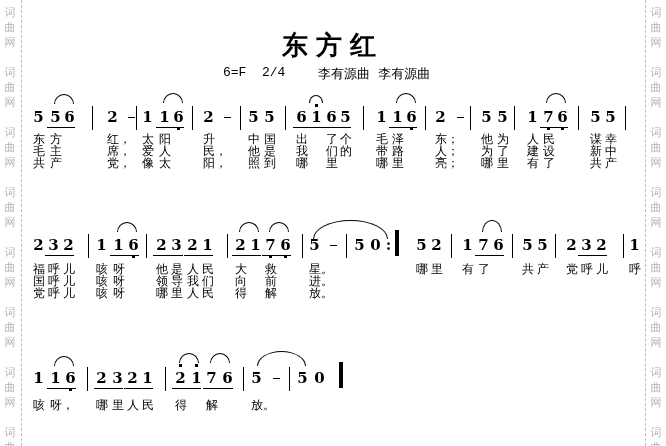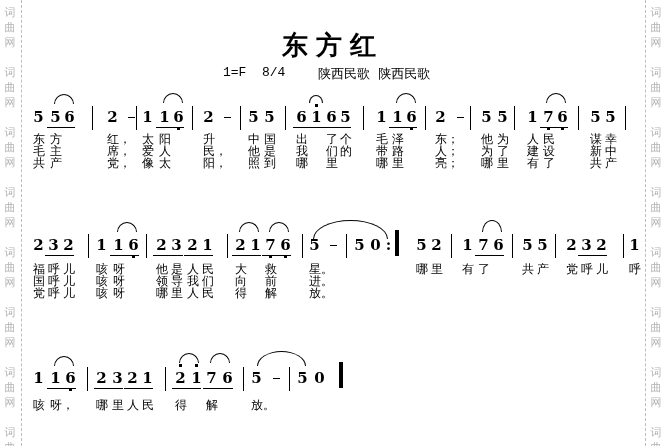--- a/index.html
+++ b/index.html
@@ -77,22 +77,22 @@
       <div class="wm-ch" style="top: 335px; left: 0px;">网</div>
       <div class="wm-ch" style="top: 365px; left: 0px;">词</div>
       <div class="wm-ch" style="top: 380px; left: 0px;">曲</div>
       <div class="wm-ch" style="top: 395px; left: 0px;">网</div>
       <div class="wm-ch" style="top: 425px; left: 0px;">词</div>
       <div class="wm-ch" style="top: 440px; left: 0px;">曲</div>
     </div>
   <div class="wm-line" style="left:645px"></div>
 
   <div class="title">东方红</div>
-  <div class="subtitle sub-key">1=F  8/4</div>
-  <div class="subtitle sub-credit">陕西民歌  陕西民歌</div>
+  <div class="subtitle sub-key">6=F  2/4</div>
+  <div class="subtitle sub-credit">李有源曲  李有源曲</div>
 
   <div id="score">
       <div class="n" style="left: 33px; top: 109px;">5</div>
       <div class="n" style="left: 50px; top: 109px;">5</div>
       <div class="n" style="left: 64px; top: 109px;">6</div>
       <div class="n" style="left: 107px; top: 109px;">2</div>
       <div class="dash" style="left: 128px; top: 117px;"></div>
       <div class="n" style="left: 142px; top: 109px;">1</div>
       <div class="n" style="left: 159px; top: 109px;">1</div>
       <div class="n" style="left: 173px; top: 109px;">6</div>

